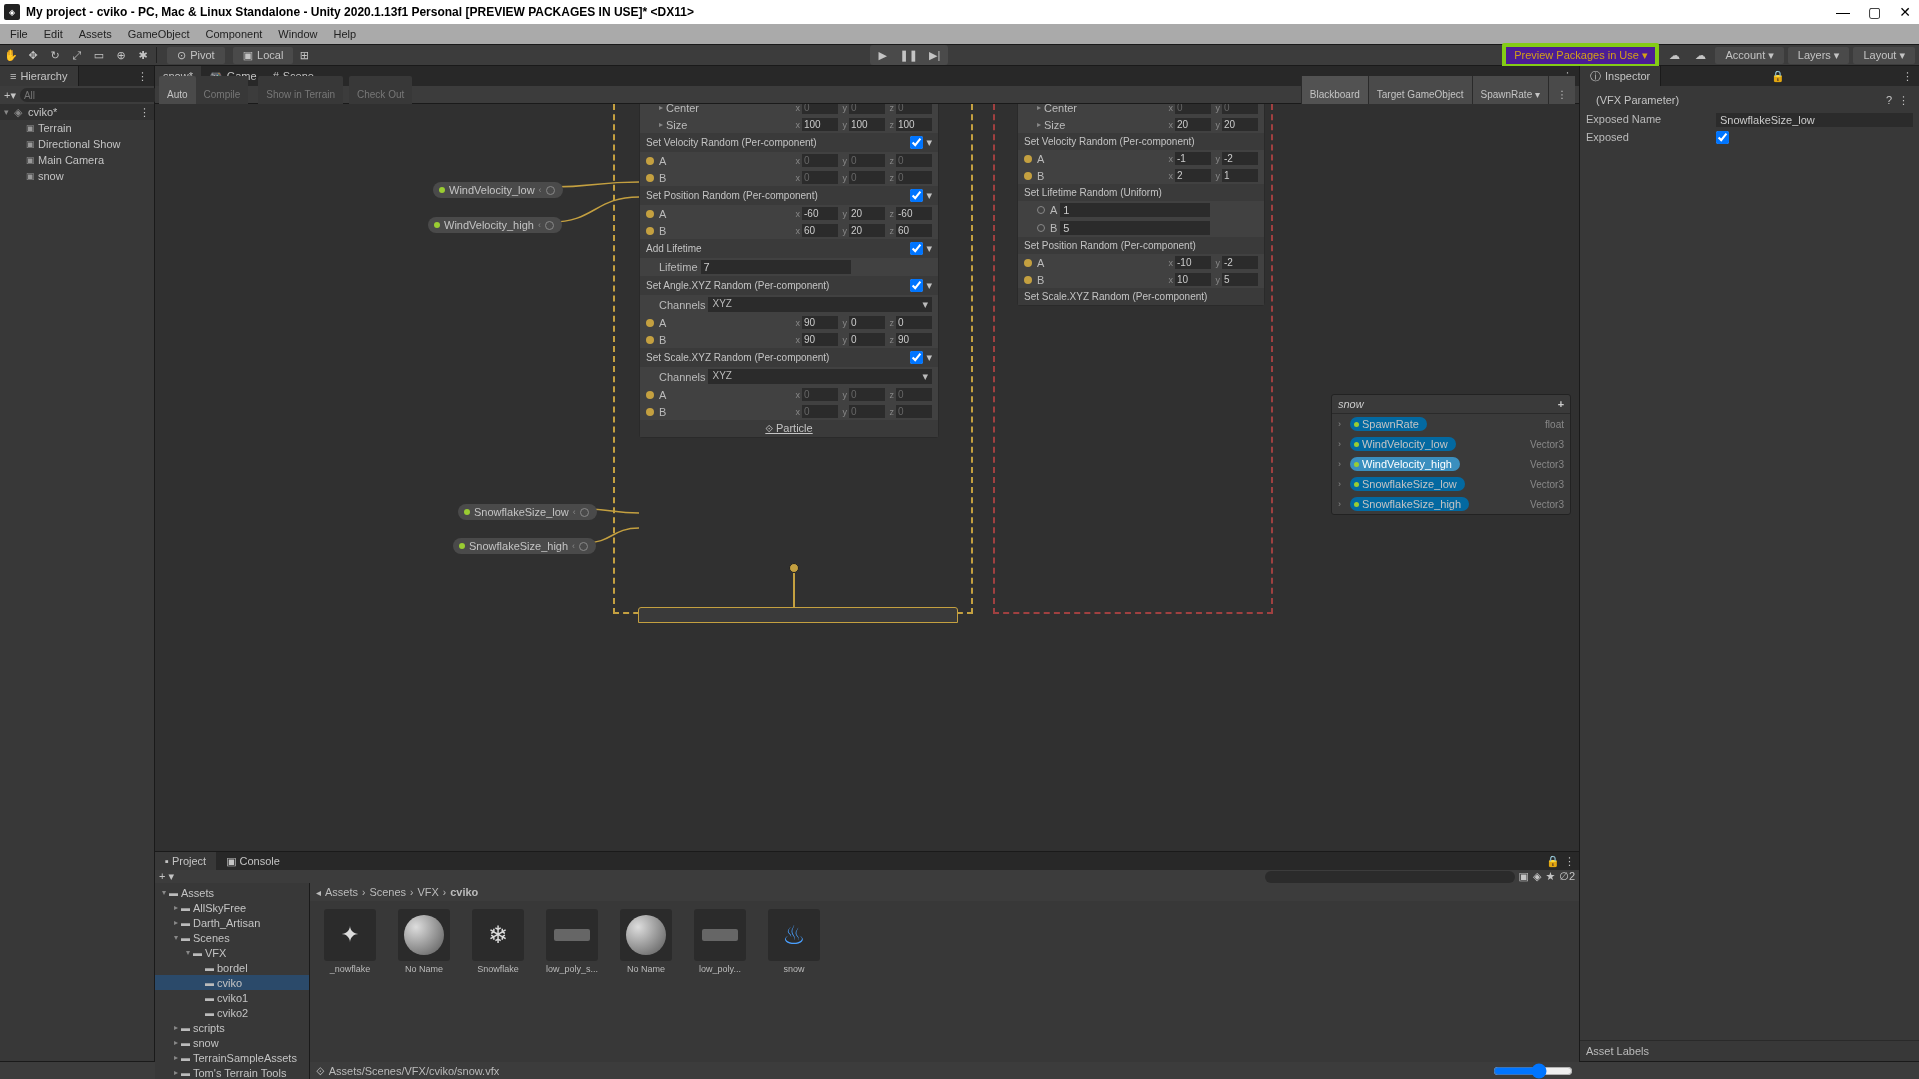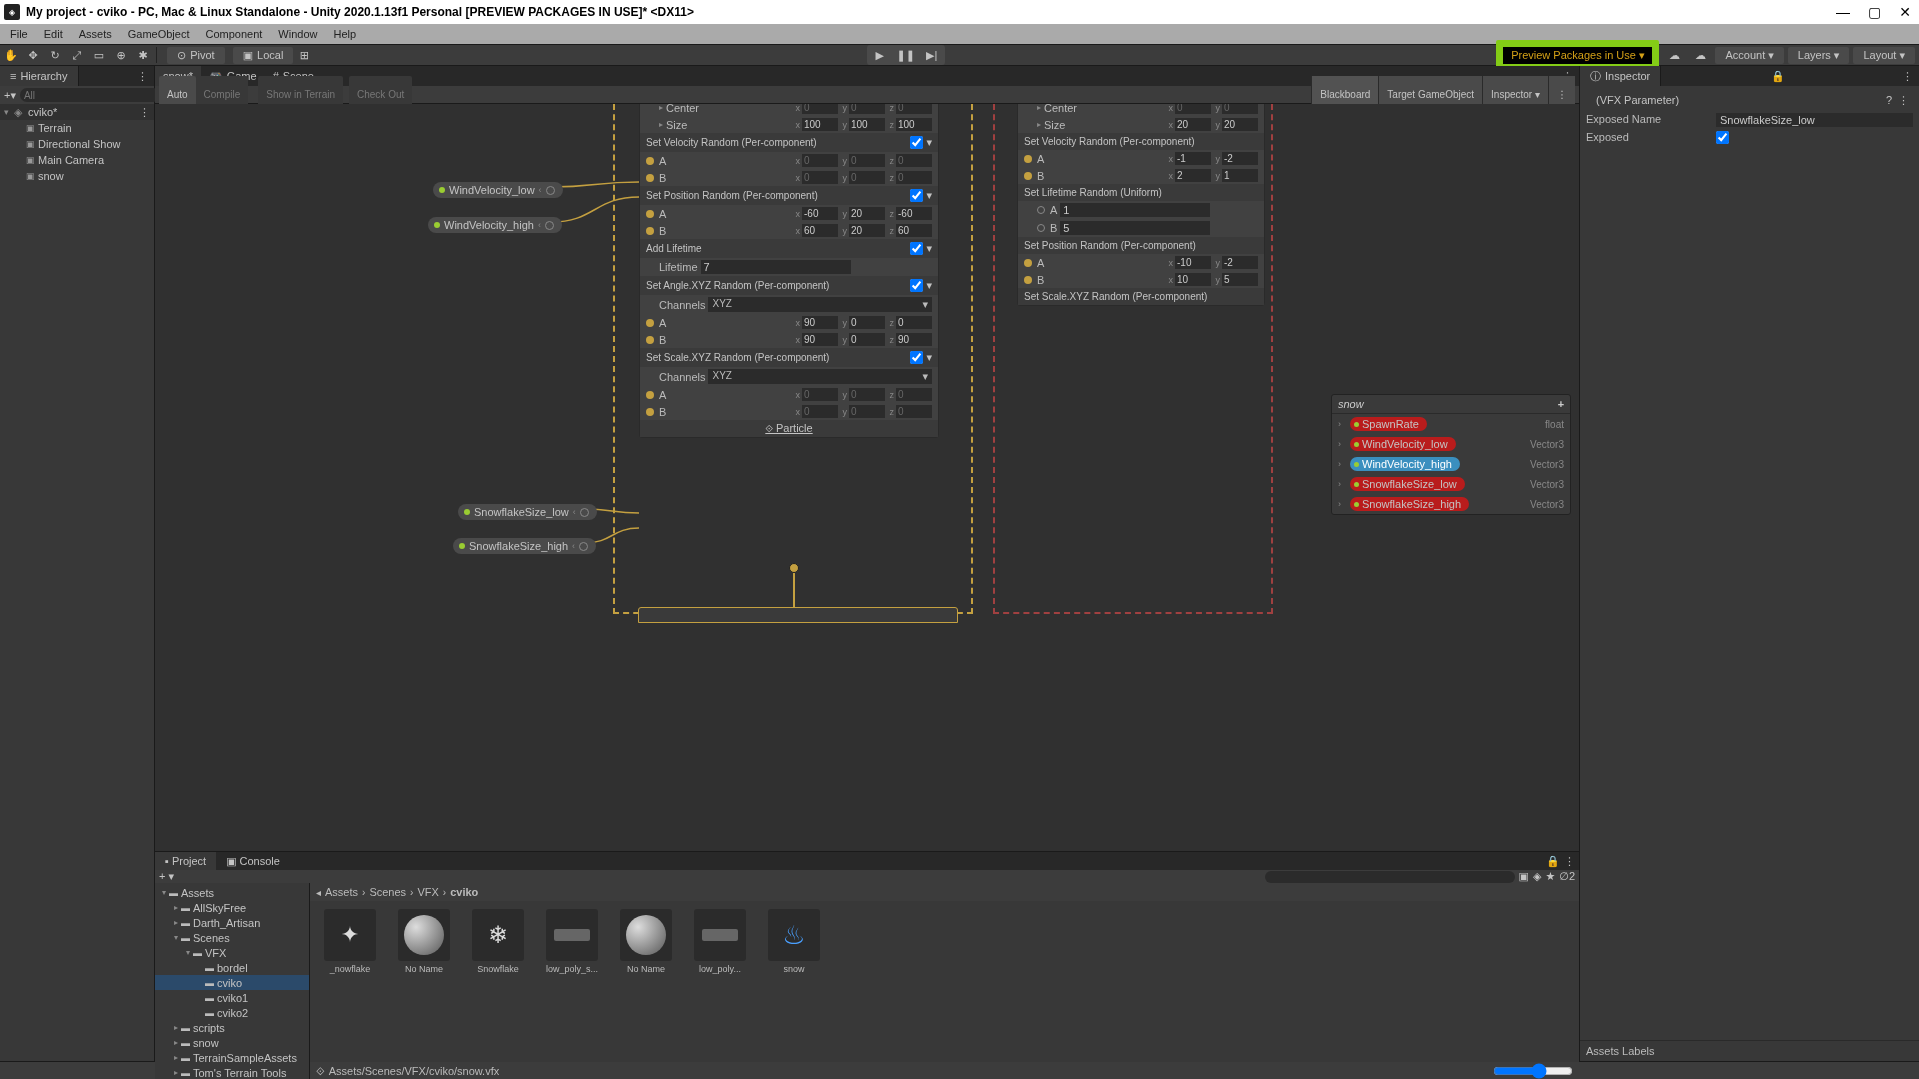--- a/index.html
+++ b/index.html
@@ -19,21 +19,21 @@
 
 .toolbar { height:22px; background:#3c3c3c; border-top:1px solid #1a1a1a; border-bottom:1px solid #1a1a1a; display:flex; align-items:center; }
 .toolbar .tbbtn { width:22px; height:20px; display:flex; align-items:center; justify-content:center; cursor:pointer; }
 .toolbar .sep { width:1px; height:16px; background:#222; margin:0 2px; }
 .toolbar .pivot { background:#4a4a4a; padding:2px 10px; border-radius:2px; margin-left:8px; display:flex; align-items:center; gap:4px; cursor:pointer; }
 .toolbar .center { flex:1; display:flex; justify-content:center; gap:0; }
 .toolbar .playbtn { width:26px; height:20px; background:#4a4a4a; display:flex; align-items:center; justify-content:center; cursor:pointer; }
 .toolbar .playbtn:first-child { border-radius:3px 0 0 3px; }
 .toolbar .playbtn:last-child { border-radius:0 3px 3px 0; }
 .toolbar .right { display:flex; align-items:center; gap:4px; padding-right:4px; }
-.toolbar .preview { background:#000000; border:7px solid #84cc16; color:#d4a017; padding:2px 8px; border-radius:2px; cursor:pointer; }
+.toolbar .preview { background:#4c1d95; border:4px solid #84cc16; color:#d4a017; padding:2px 8px; border-radius:2px; cursor:pointer; }
 .toolbar .dropdown { background:#4a4a4a; padding:2px 10px; border-radius:2px; cursor:pointer; }
 
 
 .main { display:flex; height:calc(100% - 24px - 20px - 22px - 18px); }
 .col-left { width:155px; background:#383838; border-right:1px solid #1a1a1a; display:flex; flex-direction:column; }
 .col-mid { flex:1; display:flex; flex-direction:column; }
 .col-right { width:340px; background:#383838; border-left:1px solid #1a1a1a; display:flex; flex-direction:column; }
 
 
 .panel-tab { height:20px; background:#282828; display:flex; align-items:center; }
@@ -91,21 +91,21 @@
 
 svg.wires { position:absolute; top:0; left:0; width:100%; height:100%; pointer-events:none; }
 svg.wires path { stroke:#c4a040; stroke-width:1.5; fill:none; }
 
 
 .blackboard { position:absolute; right:8px; top:290px; width:240px; background:#3a3a3a; border:1px solid #222; border-radius:3px; }
 .blackboard .bbhead { padding:3px 6px; color:#ccc; font-style:italic; font-size:10px; border-bottom:1px solid #2a2a2a; display:flex; align-items:center;}
 .blackboard .bbhead .plus { margin-left:auto; font-weight:bold; cursor:pointer; }
 .blackboard .bbrow { display:flex; align-items:center; padding:3px 6px; gap:4px; font-size:10px; }
 .blackboard .bbrow .arrow { color:#888; font-size:9px; width:8px; }
-.blackboard .bbrow .chip { background:#b91c1c; border-radius:8px; padding:1px 8px 1px 4px; display:flex; align-items:center; gap:3px; }
+.blackboard .bbrow .chip { background:#0369a1; border-radius:8px; padding:1px 8px 1px 4px; display:flex; align-items:center; gap:3px; }
 .blackboard .bbrow .chip.hl { background:#3a8fbf; color:#fff; }
 .blackboard .bbrow .chip .cd { width:5px; height:5px; border-radius:50%; background:#9acd32; }
 .blackboard .bbrow .type { margin-left:auto; color:#888; font-size:10px; }
 
 
 .insp-body { flex:1; padding:4px 6px; }
 .insp-row { display:flex; padding:2px 0; }
 .insp-row .l { width:130px; color:#bbb; }
 .insp-row input[type=text] { flex:1; background:#2b2b2b; border:none; color:#ccc; padding:1px 4px; }
 .insp-row input[type=checkbox] { }
@@ -243,21 +243,21 @@
     <div class="graph-toolbar">
       <span class="btn">Auto</span>
       <span class="btn dim">Compile</span>
       <span style="width:10px;"></span>
       <span class="btn dim">Show in Terrain</span>
       <span style="width:6px;"></span>
       <span class="btn dim">Check Out</span>
       <div class="gright">
         <span class="btn" style="background:#525252;">Blackboard</span>
         <span class="btn">Target GameObject</span>
-        <span class="btn">Inspector ▾</span>
+        <span class="btn">SpawnRate ▾</span>
         <span class="btn">⋮</span>
       </div>
     </div>
 
     <div class="graph-canvas">
       <div class="canvas-inner" id="canvas">
 
         <div class="dash-box dash-yellow" style="left:458px; top:-10px; width:360px; height:520px;"></div>
         <div class="dash-box dash-red" style="left:838px; top:-10px; width:280px; height:520px;"></div>
 
@@ -820,18 +820,18 @@
       </div>
       <div class="insp-row">
         <span class="l">Exposed Name</span>
         <input type="text" value="SnowflakeSize_low" style="">
       </div>
       <div class="insp-row">
         <span class="l">Exposed</span>
         <input type="checkbox" checked="" style="">
       </div>
     </div>
-    <div class="asset-labels">Assets Labels</div>
+    <div class="asset-labels">Asset Labels</div>
   </div>
 
 </div>
 
 <div class="statusbar"></div>
 
 </body></html>

